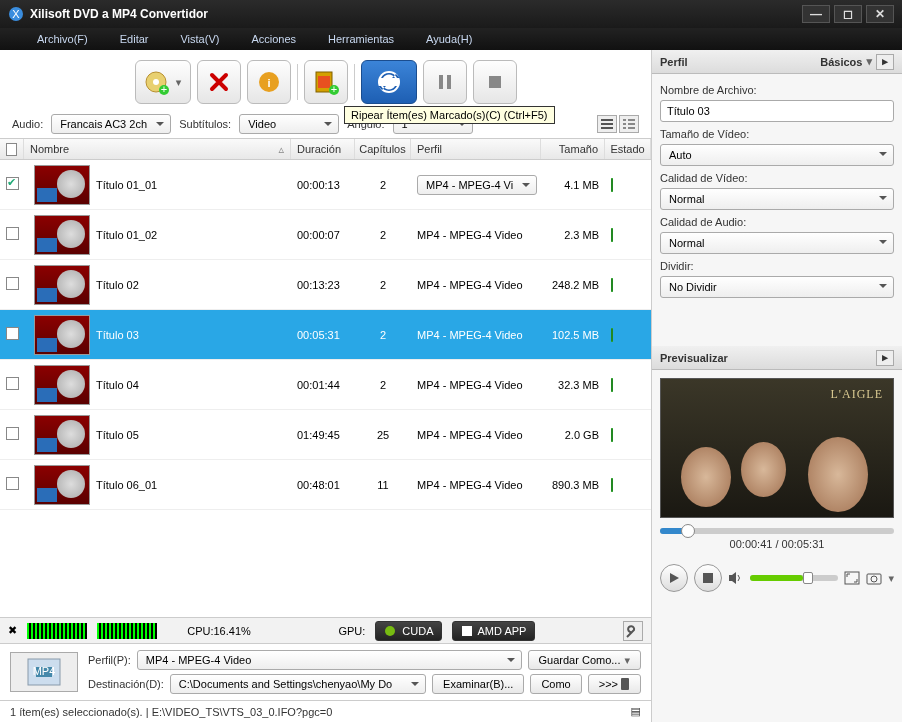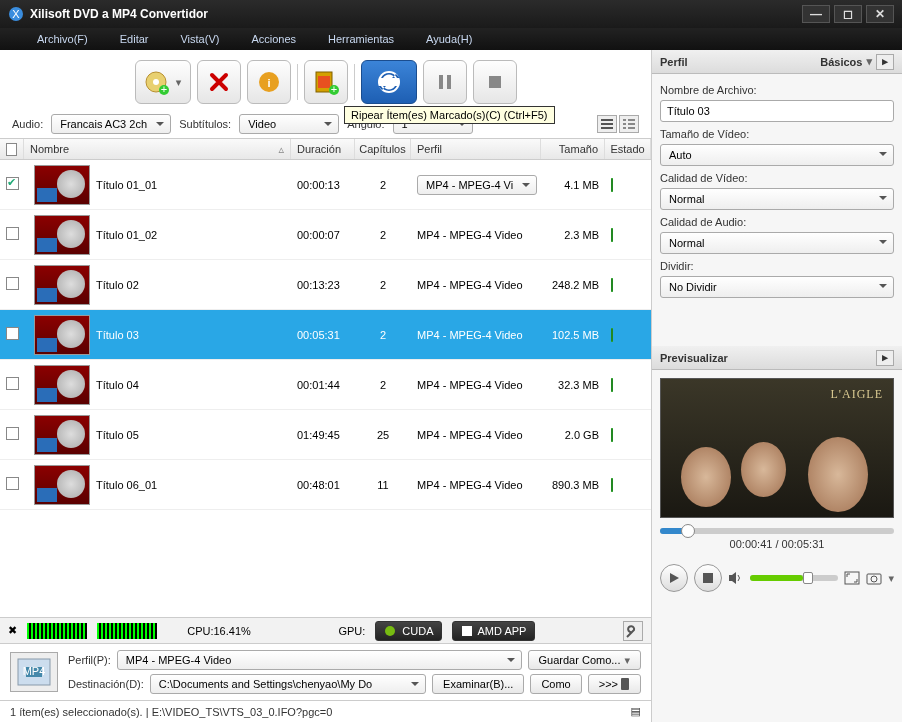--- a/index.html
+++ b/index.html
@@ -43,21 +43,21 @@
 .chkbox { width: 13px; height: 13px; border: 1px solid #888; background: #fff; display:inline-block; position:relative; }
 .chkbox.checked::after { content:"✔"; position:absolute; top:-2px; left:0; color:#2a7; font-size:11px; }
 .status-dot { width:14px; height:14px; border-radius:3px; background:#3c3; border:1px solid #282; }
 .profsel { width:120px; }
 .gpurow { display:flex; align-items:center; height:26px; padding:0 8px; border-top:1px solid #ccc; gap:10px; background:#f2f2f2; }
 .wave { width:60px; height:16px; background:#000; display:inline-block; position:relative; overflow:hidden; }
 .wave::after{content:"";position:absolute;inset:0;background:repeating-linear-gradient(90deg,#0f0 0 2px,#000 2px 4px);}
 .gpubtn { height:20px; padding:0 8px; background:linear-gradient(#444,#222); color:#fff; border:1px solid #333; border-radius:3px; display:flex; align-items:center; gap:4px; cursor:pointer; }
 .gear { width:20px; height:20px; border:1px solid #aaa; background:#eee; margin-left:auto; cursor:pointer; display:flex;align-items:center;justify-content:center; }
 .bottom1 { display:flex; padding:6px 10px; gap:10px; align-items:center; border-top:1px solid #ccc; }
-.bottom1 .preview-icon { width:48px; height:40px; border:1px solid #aaa; background:#eee; display:flex;align-items:center;justify-content:center; }
+.bottom1 .preview-icon { width:68px; height:40px; border:1px solid #aaa; background:#eee; display:flex;align-items:center;justify-content:center; }
 .bottom1 .rows { flex:1; display:flex; flex-direction:column; gap:4px; }
 .brow { display:flex; align-items:center; gap:6px; }
 .btnsm { height:20px; padding:0 10px; background:linear-gradient(#fff,#e8e8e8); border:1px solid #aaa; border-radius:3px; cursor:pointer; display:flex; align-items:center; }
 .destsel { flex:1; }
 .status { padding:4px 10px; border-top:1px solid #ccc; color:#333; display:flex; align-items:center; }
 .status .tricon { margin-left:auto; cursor:pointer; }
 
 .panelhead { height:24px; background:linear-gradient(#f0f0f0,#dcdcdc); border-bottom:1px solid #bbb; display:flex; align-items:center; padding:0 8px; font-weight:bold; color:#333; }
 .panelhead .spacer { flex:1; }
 .arrowbtn { width:18px; height:16px; border:1px solid #aaa; background:#eee; cursor:pointer; display:flex;align-items:center;justify-content:center; }

